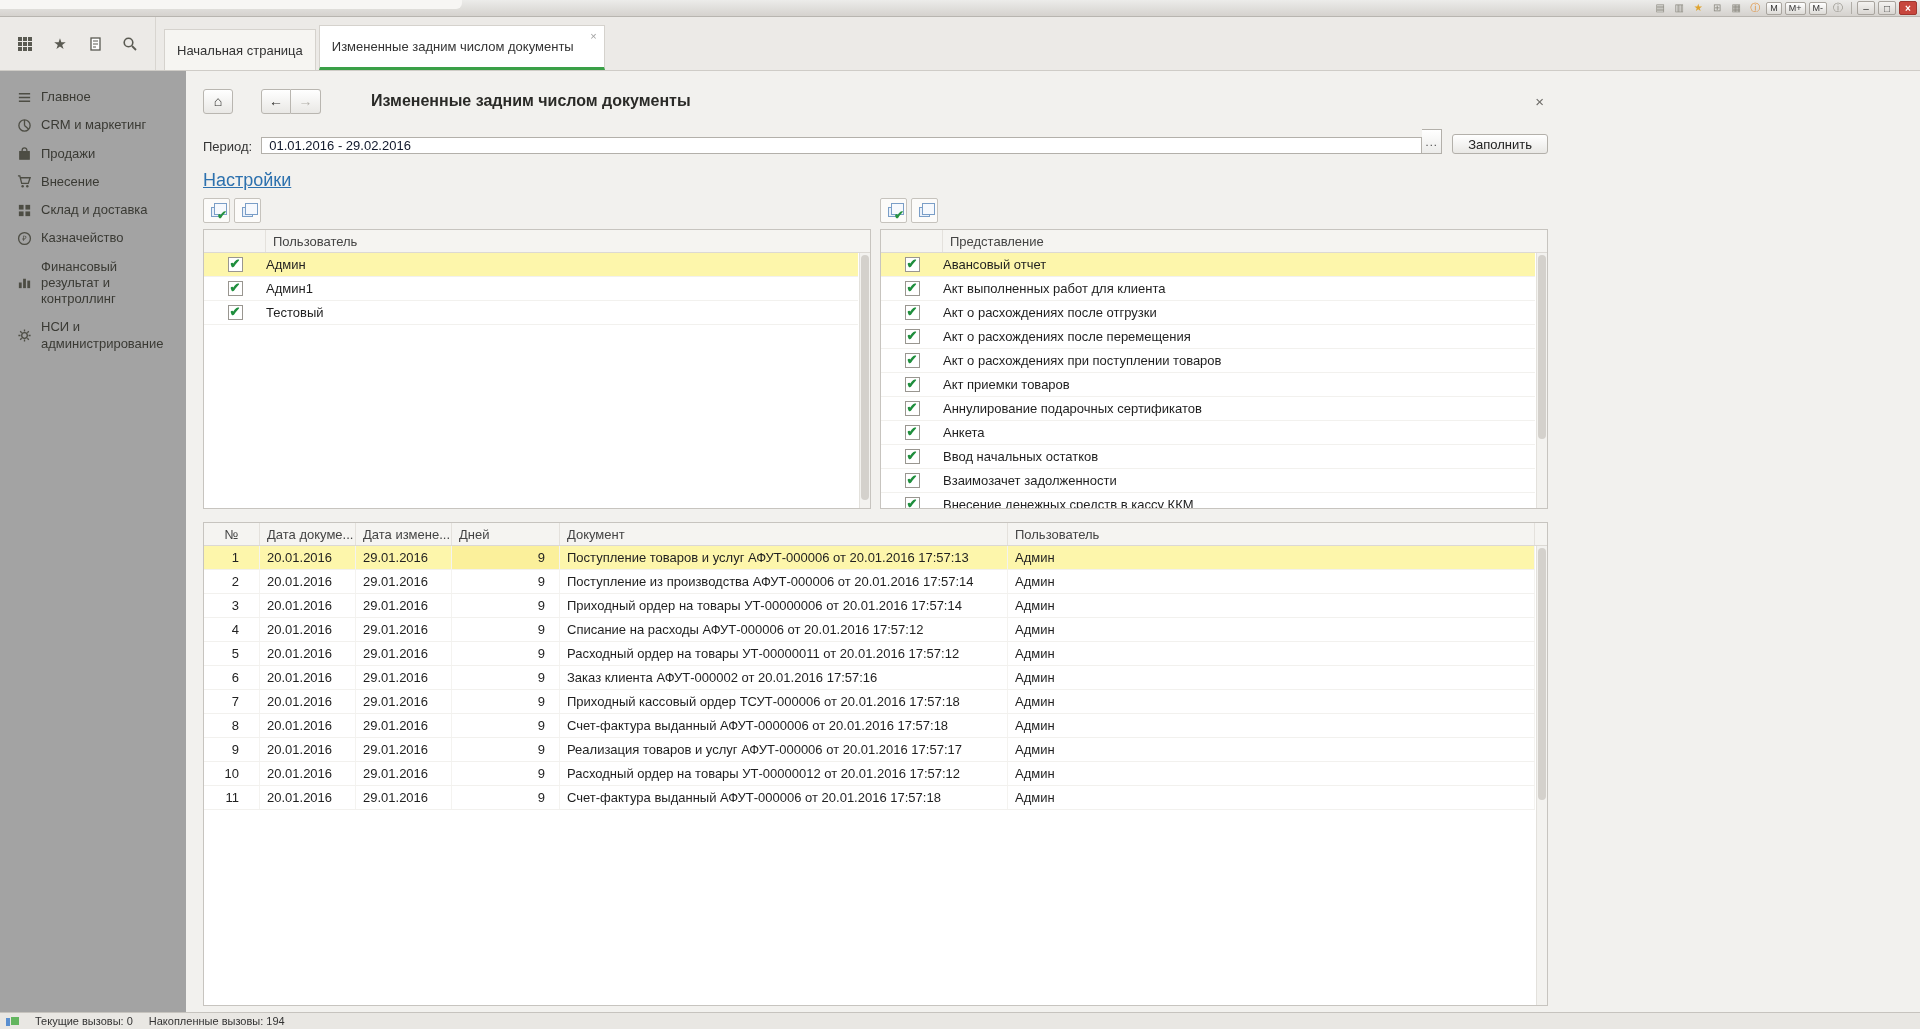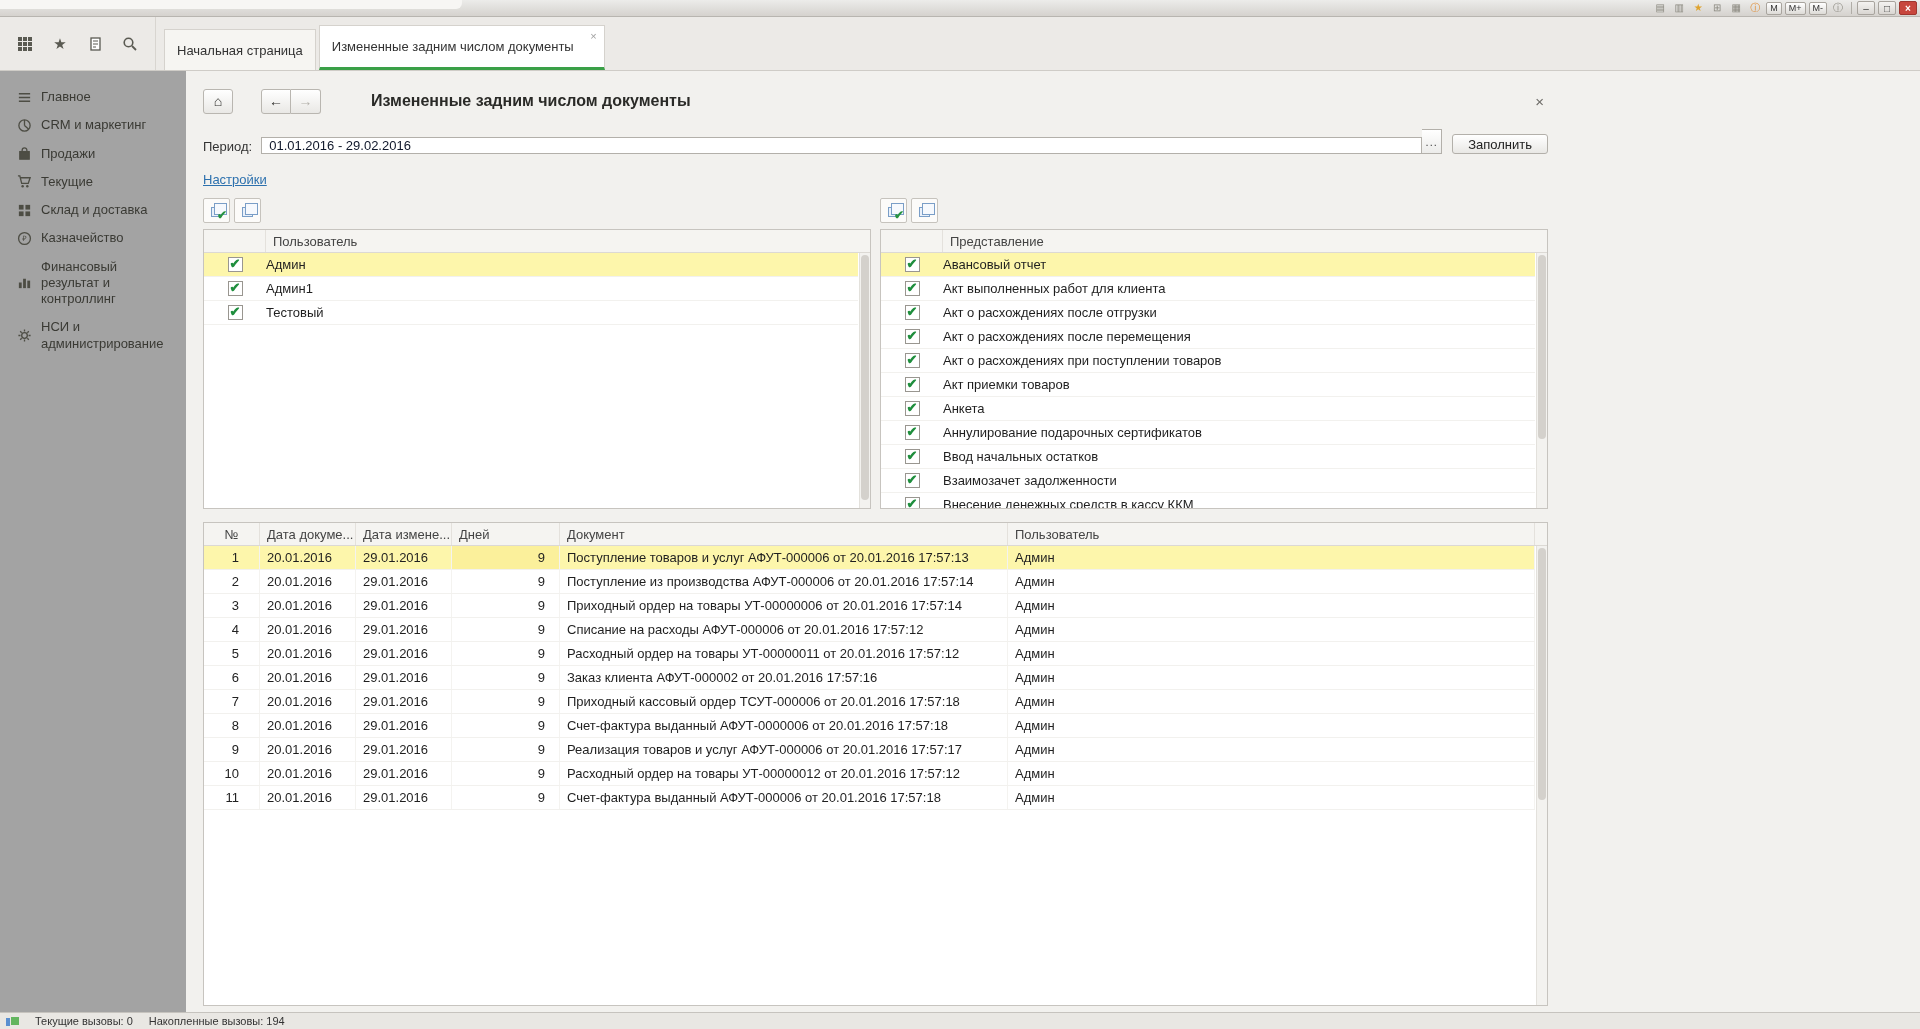--- a/index.html
+++ b/index.html
@@ -45,21 +45,21 @@
   .form-title { font-size:16px; font-weight:bold; color:#2a2a27; margin-left:50px; }
   .form-close { margin-left:auto; margin-right:4px; font-size:15px; color:#6e6c68; cursor:pointer; }
 
   .period-row { display:flex; align-items:flex-end; margin-top:6px; height:25px; flex:0 0 25px; }
   .period-label { font-size:13px; color:#333; margin-right:9px; }
   .period-input { flex:1; height:17px; border:1px solid #b3b0aa; background:#fff; font-size:13px; padding:0 7px; color:#0f172a; outline:none; }
   .dots-btn { width:20px; height:25px; border:1px solid #b3b0aa; border-left:none; background:linear-gradient(#ffffff,#ececea); font-size:11px; color:#444; cursor:pointer; letter-spacing:1px; }
   .fill-btn { margin-left:10px; height:20px; padding:0 15px; background:linear-gradient(#ffffff,#e9e8e5); border:1px solid #b3b0aa; border-radius:3px; font-size:13px; color:#222; cursor:pointer; }
 
   .settings-row { margin-top:16px; height:18px; flex:0 0 18px; }
-  .link { font-size:13px; color:#2d71ae; text-decoration:underline; cursor:pointer; }
+  .link { font-size:18px; color:#2d71ae; text-decoration:underline; cursor:pointer; }
 
   .panels { display:flex; gap:9px; margin-top:10px; flex:0 0 311px; height:311px; min-height:0; }
   .pcol { flex:1; display:flex; flex-direction:column; min-width:0; }
   .ptoolbar { display:flex; gap:4px; height:26px; flex:0 0 26px; margin-bottom:5px; }
   .tool-btn { width:27px; height:25px; border:1px solid #c6c3bd; background:#fcfbf9; border-radius:2px; position:relative; cursor:pointer; }
   .docs-ico { position:absolute; left:7px; top:8px; width:11px; height:10px; border:1px solid #7a9ec7; background:#eaf1fa; }
   .docs-ico::before { content:""; position:absolute; left:2px; top:-5px; width:11px; height:10px; border:1px solid #7a9ec7; background:#f6f9fd; }
   .tool-btn .tick { position:absolute; right:2px; bottom:0px; color:#27933f; font-size:12px; font-weight:bold; }
 
   .panel { flex:1; background:#fff; border:1px solid #c7c4bf; display:flex; flex-direction:column; overflow:hidden; min-height:0; }
@@ -192,21 +192,21 @@
         <span>Продажи</span>
       </div>
       <div class="side-item">
         <span class="side-icon">
             <svg width="15" height="15" viewBox="0 0 16 16">
               <path d="M1 2h2l2 8h7l2-6H4" fill="none" stroke="#4d4d44" stroke-width="1.4"></path>
               <circle cx="6" cy="13" r="1.3" fill="#4d4d44"></circle>
               <circle cx="11" cy="13" r="1.3" fill="#4d4d44"></circle>
             </svg>
           </span>
-        <span>Текущие</span>
+        <span>Внесение</span>
       </div>
       <div class="side-item">
         <span class="side-icon">
             <svg width="15" height="15" viewBox="0 0 16 16">
               <rect x="2" y="2" width="5" height="5"></rect>
               <rect x="9" y="2" width="5" height="5"></rect>
               <rect x="2" y="9" width="5" height="5"></rect>
               <rect x="9" y="9" width="5" height="5"></rect>
             </svg>
           </span>
@@ -371,28 +371,28 @@
                       <div class="lcb">
                         <span class="cb checked"></span>
                       </div>
                       <div class="lname">Акт приемки товаров</div>
                     </div>
 
                     <div class="lrow">
                       <div class="lcb">
                         <span class="cb checked"></span>
                       </div>
+                      <div class="lname">Аннулирование подарочных сертификатов</div>
+                    </div>
+
+                    <div class="lrow">
+                      <div class="lcb">
+                        <span class="cb checked"></span>
+                      </div>
                       <div class="lname">Анкета</div>
-                    </div>
-
-                    <div class="lrow">
-                      <div class="lcb">
-                        <span class="cb checked"></span>
-                      </div>
-                      <div class="lname">Аннулирование подарочных сертификатов</div>
                     </div>
 
                     <div class="lrow">
                       <div class="lcb">
                         <span class="cb checked"></span>
                       </div>
                       <div class="lname">Ввод начальных остатков</div>
                     </div>
 
                     <div class="lrow">

